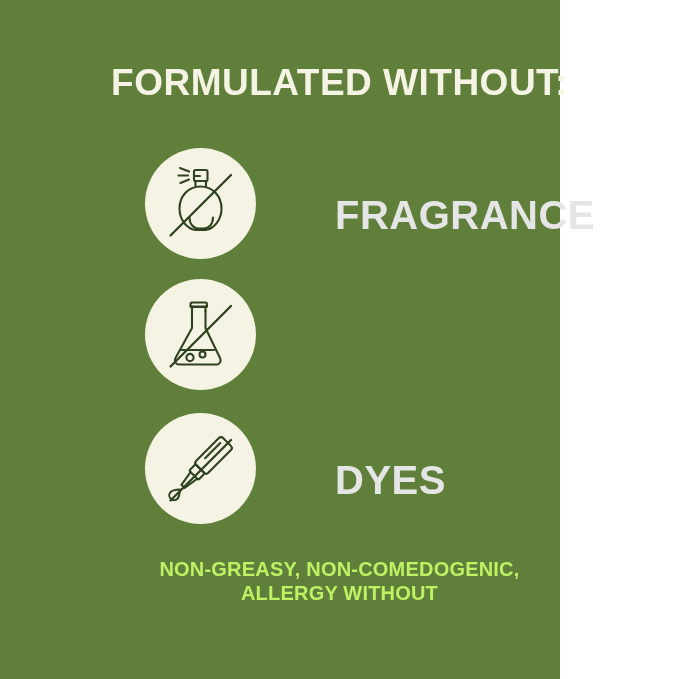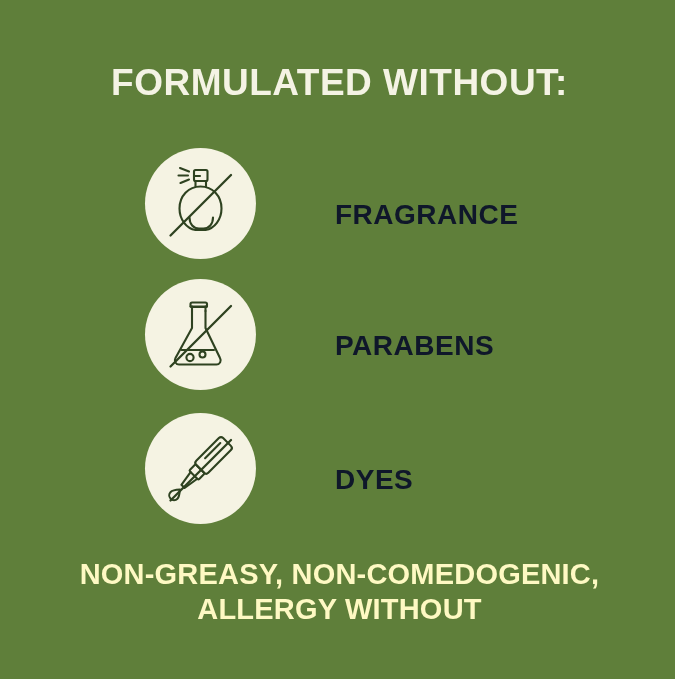--- a/index.html
+++ b/index.html
@@ -7,21 +7,21 @@
     padding: 0;
   }
   body {
     width: 679px;
     height: 679px;
     overflow: hidden;
     font-family: "Liberation Sans", sans-serif;
   }
   #card {
     position: relative;
-    width: 675px;
+    width: 560px;
     height: 679px;
     background: #5f7f3a;
     box-sizing: border-box;
   }
 
   
   #title {
     position: absolute;
     top: 63px;
     left: 0;
@@ -58,37 +58,37 @@
     align-items: center;
     justify-content: center;
   }
   .icon-circle svg {
     display: block;
     width: 111px;
     height: 111px;
   }
   .row-label {
     margin-left: 79px;
-    color: #0f172a;
-    font-size: 28px;
+    color: #e5e5e5;
+    font-size: 40px;
     font-weight: 700;
     letter-spacing: 0.5px;
     white-space: nowrap;
     margin-top: 23px;
   }
 
   
   #footer {
     position: absolute;
     top: 557px;
     left: 0;
     width: 679px;
     text-align: center;
-    color: #fef9c3;
-    font-size: 29px;
+    color: #bef264;
+    font-size: 20px;
     font-weight: 700;
     line-height: 1.22;
     letter-spacing: 0.2px;
   }
   #footer .fl { display: block; white-space: nowrap; }
 </style>
 </head>
 <body>
 
 <div id="card">
@@ -148,21 +148,20 @@
             <path d="M36.5 71.0 L 69.0 71.0"></path>
 
             <circle cx="45.0" cy="78.5" r="3.6"></circle>
             <circle cx="57.5" cy="75.5" r="3.0"></circle>
 
             <path d="M25.5 87.5 L 86.0 27.0" stroke-width="2.3"></path>
           </g>
         </svg>
       </span>
     </div>
-    <div class="row-label">PARABENS</div>
   </div>
 
   <div class="row" id="row-dyes">
     <div class="icon-circle">
       <span>
         <svg viewBox="0 0 111 111" xmlns="http://www.w3.org/2000/svg">
           <g fill="none" stroke="#2e4220" stroke-width="2.1" stroke-linecap="round" stroke-linejoin="round">
             <g transform="rotate(45 55.5 55.5)">
 
               <rect x="47.0" y="18.0" width="17.0" height="38.0" rx="3.0"></rect>

